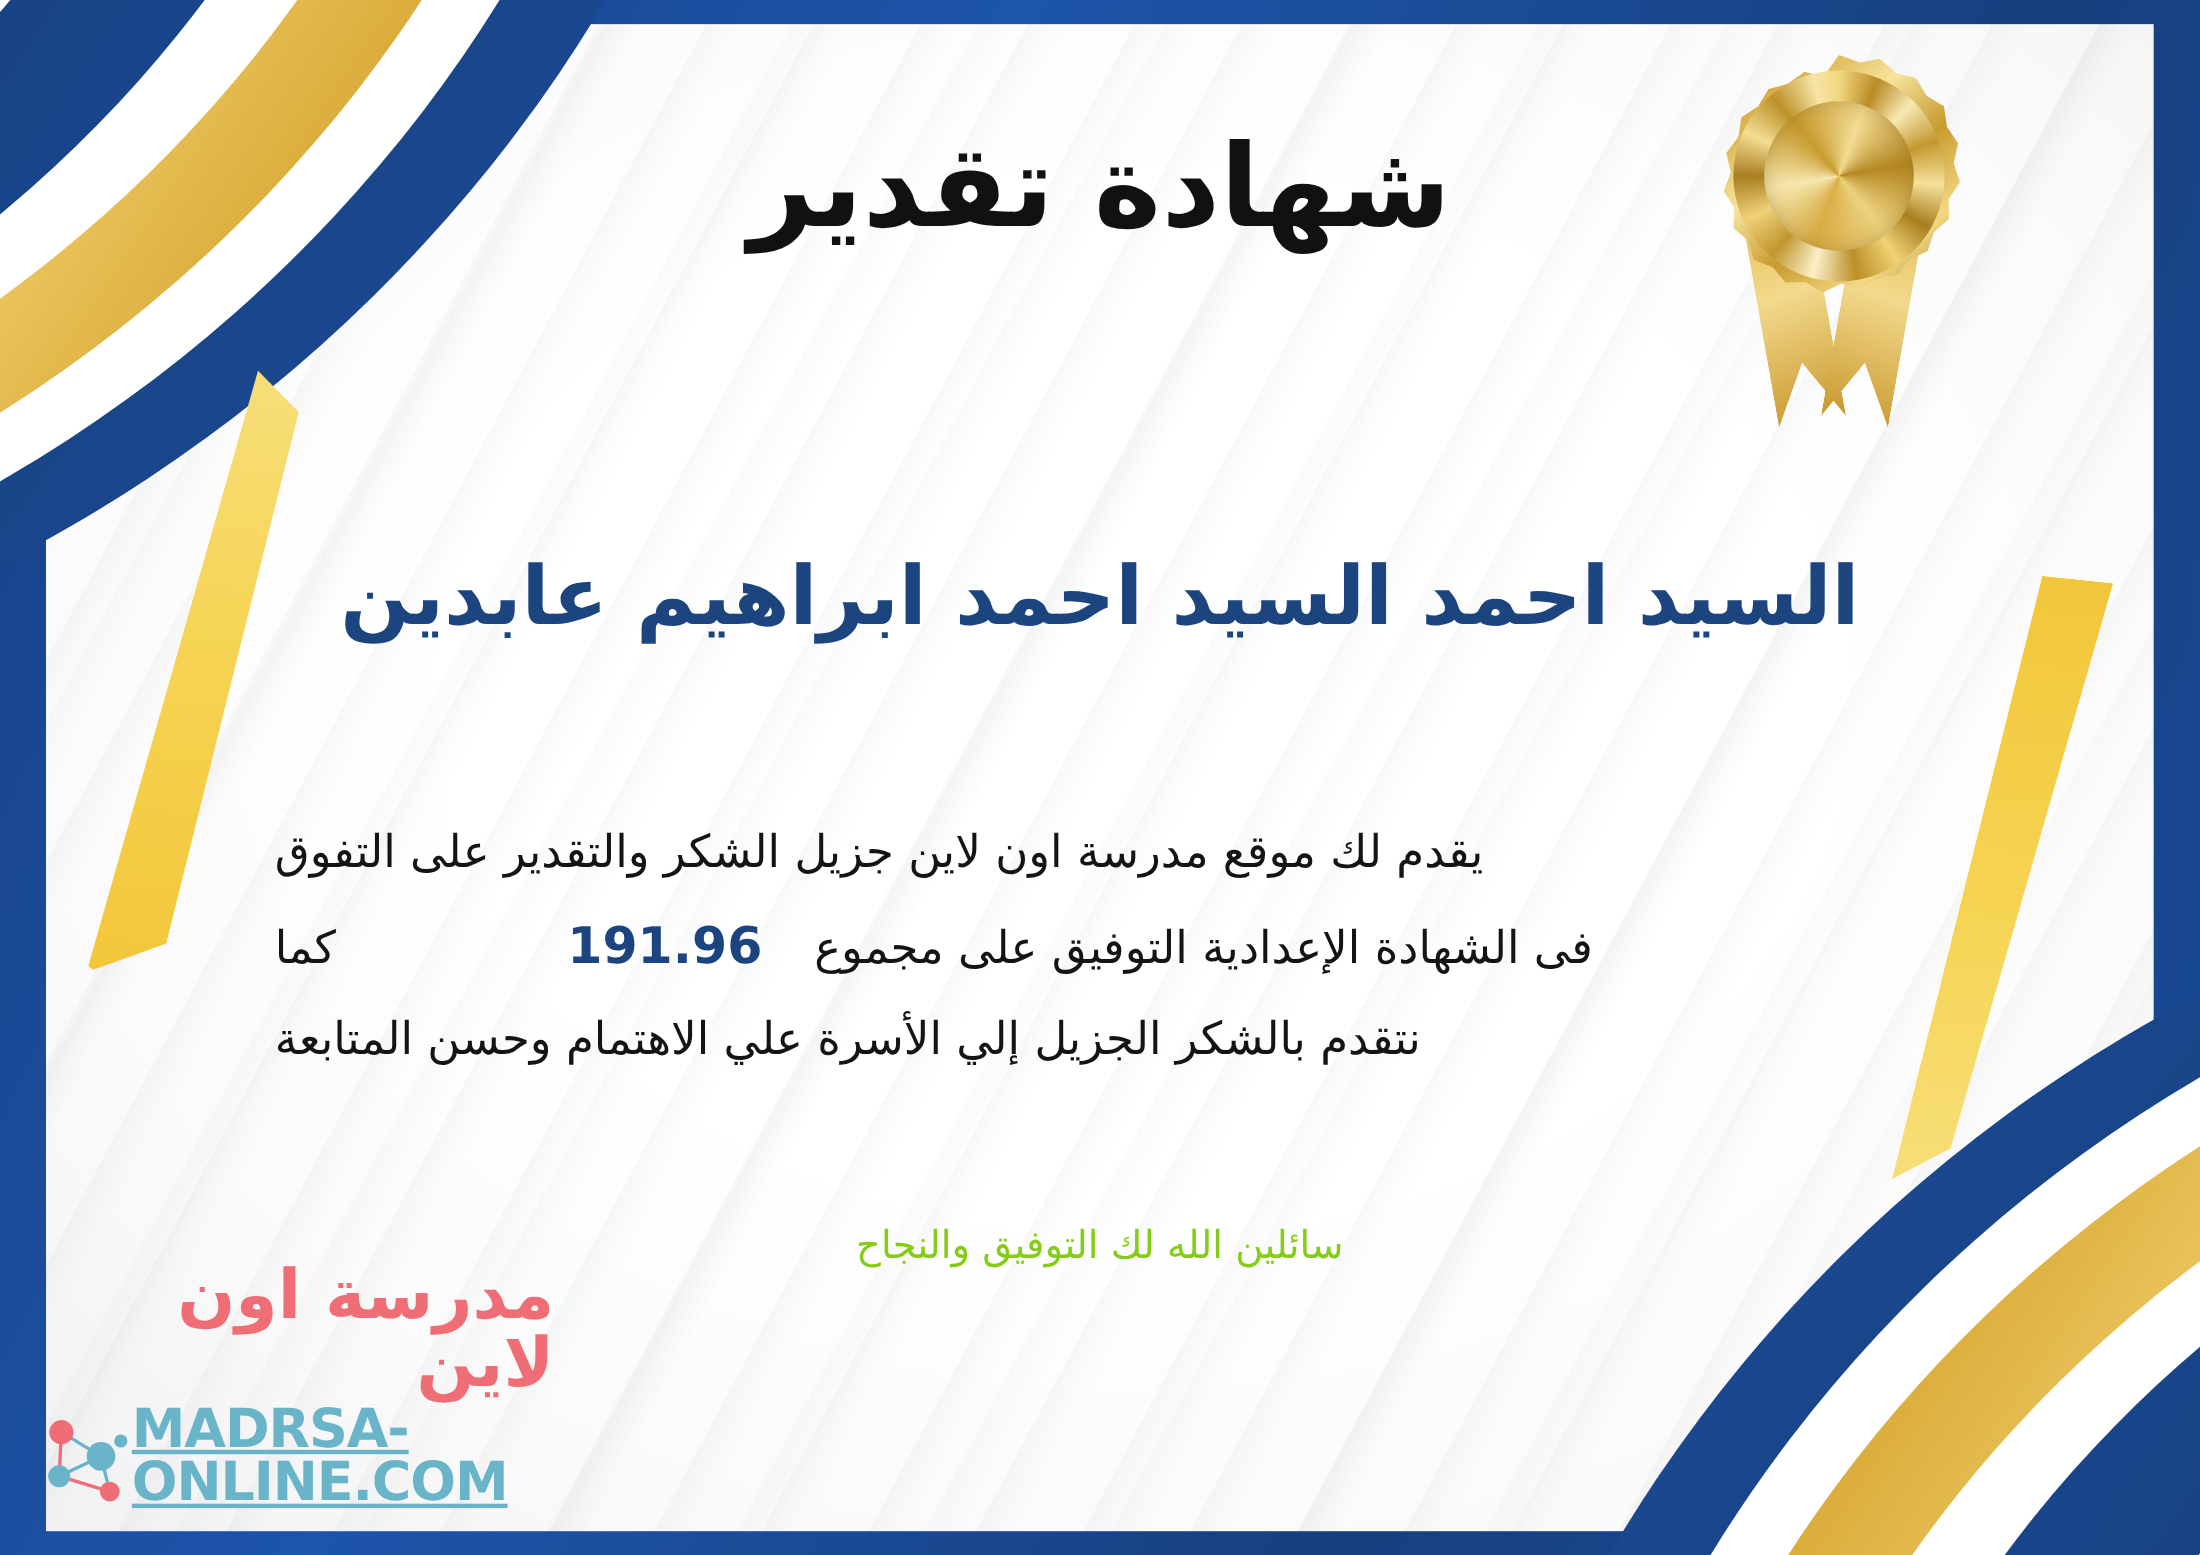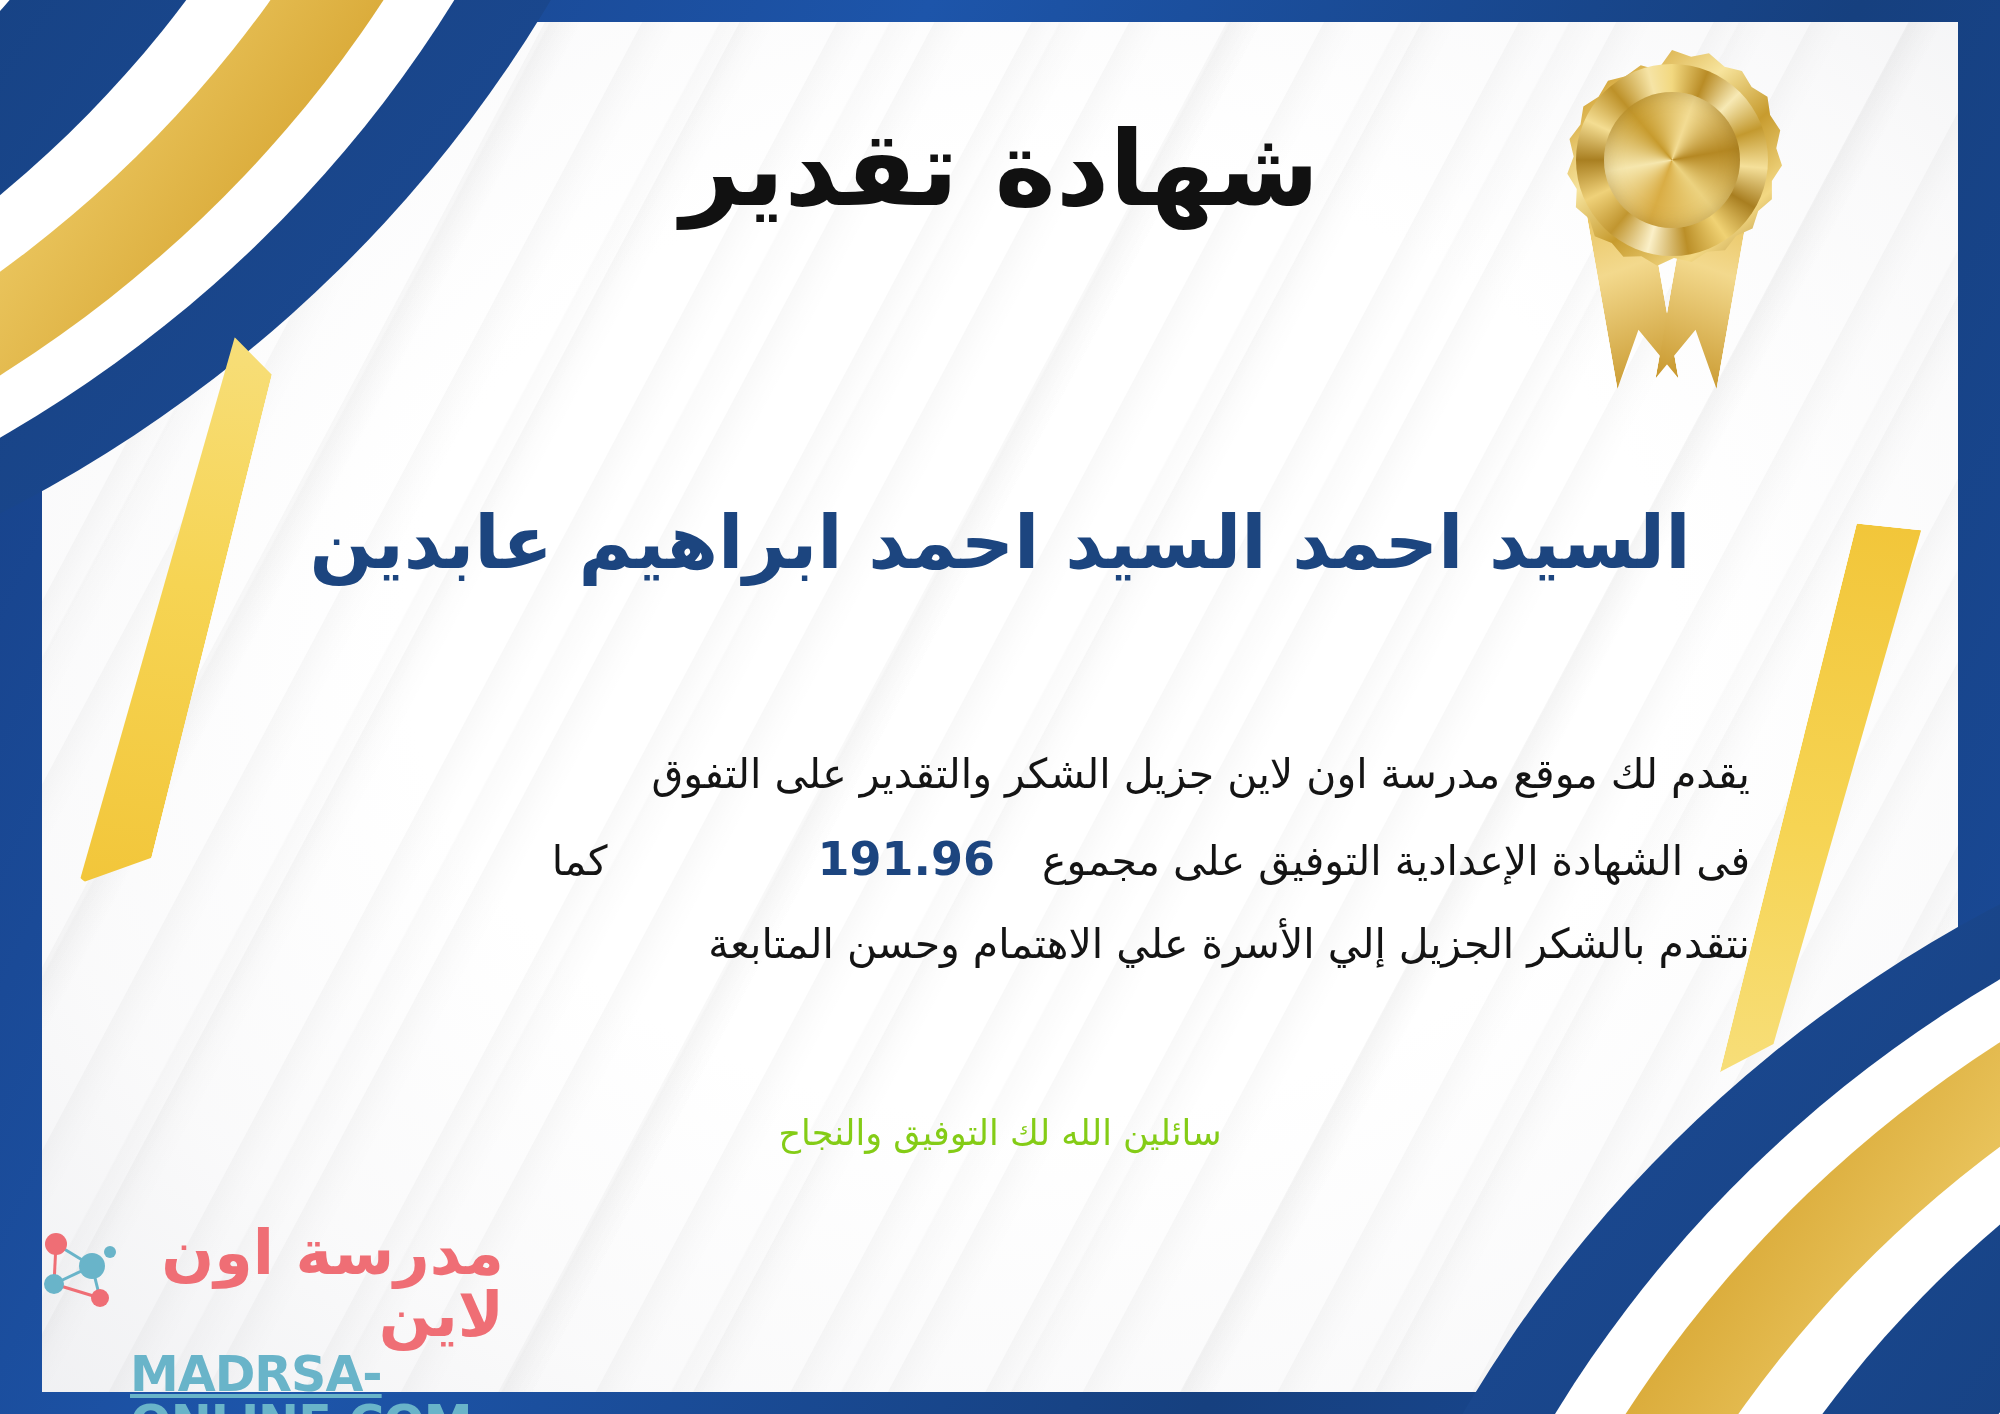--- a/index.html
+++ b/index.html
@@ -251,21 +251,21 @@
     font-weight:700;
     color:#1c457f;
     line-height:1.25;
     padding:0 170px;
   }
 
   
   .body-text{
     position:absolute;
     top:735px; left:250px; right:250px;
-    text-align:right;
+    text-align:left;
     font-size:41px;
     font-weight:400;
     color:#141414;
     line-height:1.95;
   }
   .body-line{ display:block; white-space:nowrap; }
   .score{
     color:#1c457f;
     font-weight:700;
     font-size:46px;
@@ -282,21 +282,21 @@
     color:#84cc16;
     line-height:1.6;
   }
 
   
   .logo{
     position:absolute;
     left:34px; bottom:42px;
     width:470px; height:150px;
     z-index:60;
-    display:flex; align-items:flex-start; gap:10px;
+    display:flex; align-items:flex-end; 
     direction:rtl;
   }
   .logo-text{
     display:flex; flex-direction:column; align-items:flex-start;
     line-height:1;
   }
   .logo-ar{
     font-size:62px;
     font-weight:700;
     color:#ef6e75;

